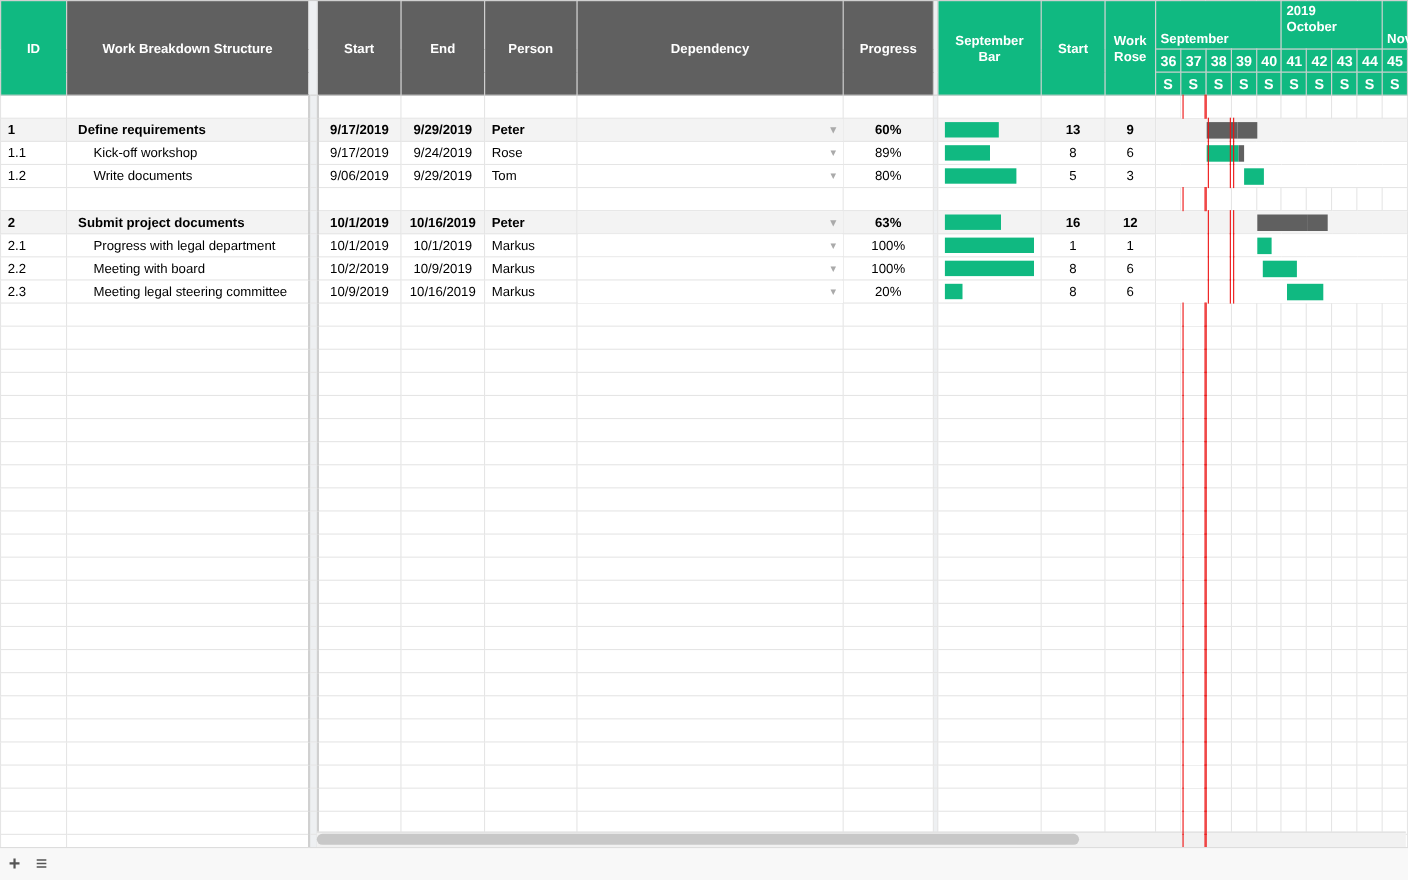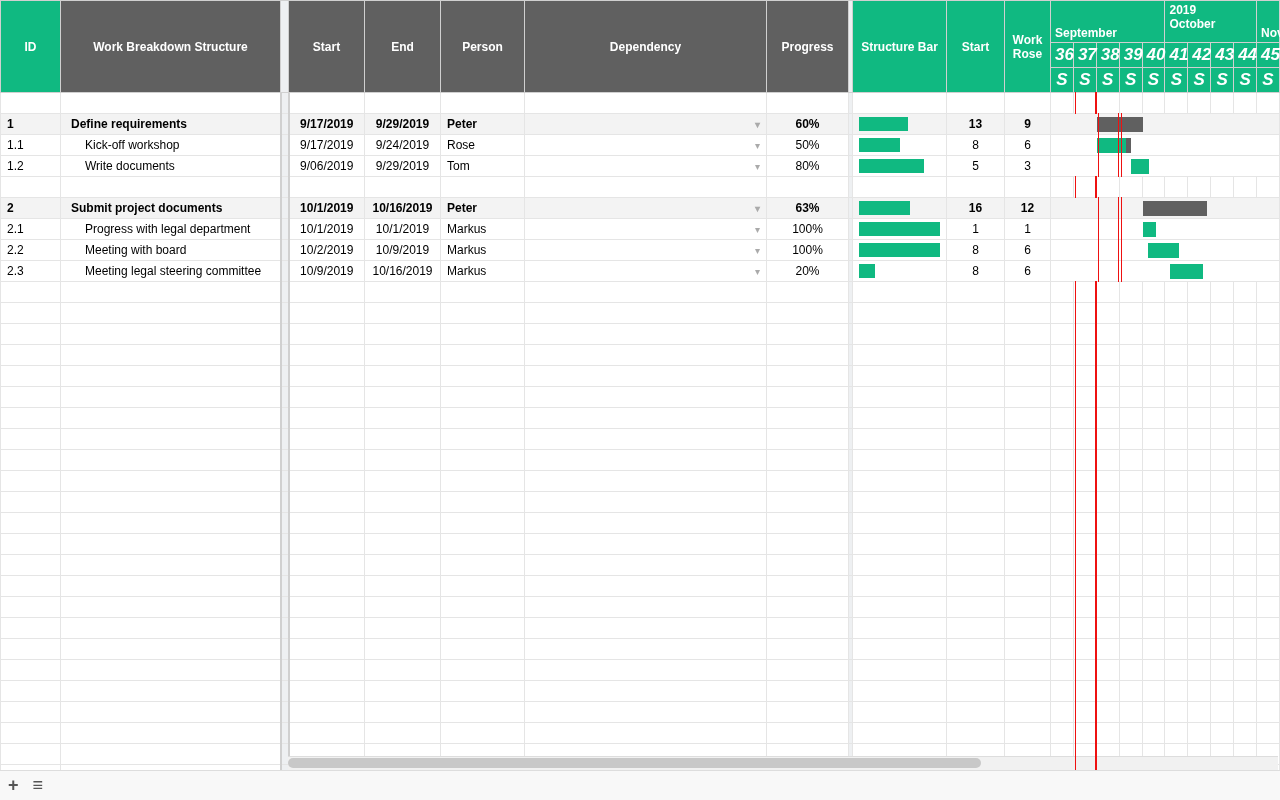--- a/index.html
+++ b/index.html
@@ -11,21 +11,21 @@
   
   .header-row1 th, .header-row2 th, .header-row3 th {
     background: #606060; color: #fff; font-weight: bold; font-size: 12px;
     border: 1px solid #d0d0d0; padding: 2px 4px; text-align: center; vertical-align: middle;
   }
   .header-row1 th.green, .header-row2 th.green, .header-row3 th.green {
     background: #10b981; color: #fff;
   }
   .header-row1 th { height: 86px; }
   .header-row1 th.split { height: auto; margin-top: 36px; }
-  .header-row2 th, .header-row3 th { height: 20px; font-size: 17px; font-style: italic; }
+  .header-row2 th, .header-row3 th { height: 20px; font-size: 13px; }
   
   .body-row td {
     border: 1px solid #e5e5e5; padding: 2px 6px; height: 21px; vertical-align: middle;
     background: #fff; font-size: 12px; color: #000;
   }
   .body-row.bold td { font-weight: bold; background: #f3f3f3; }
   .body-row td.left { text-align: left; }
   .body-row td.center { text-align: center; }
   .body-row td.wbs { padding-left: 10px; }
   .body-row td.wbs-indent { padding-left: 24px; }
@@ -89,21 +89,21 @@
     <tr class="header-row1">
       <th class="green" rowspan="3">ID</th>
       <th rowspan="3">Work Breakdown Structure</th>
       <th rowspan="3" style="background:#eef0f2"></th>
       <th rowspan="3">Start</th>
       <th rowspan="3">End</th>
       <th rowspan="3">Person</th>
       <th rowspan="3">Dependency</th>
       <th rowspan="3">Progress</th>
       <th rowspan="3" style="background:#eef0f2"></th>
-      <th class="green" rowspan="3">Structure Bar</th>
+      <th class="green" rowspan="3">September Bar</th>
       <th class="green" rowspan="3">Start</th>
       <th class="green" rowspan="3">Work Rose</th>
       <th class="green split" colspan="5" style="text-align:left;padding-left:4px;height:42px;vertical-align:bottom">September</th>
       <th class="green split" colspan="4" style="text-align:left;padding-left:4px;height:42px;vertical-align:top"><span>2019</span><br><span>October</span></th>
       <th class="green split" style="text-align:left;height:42px;vertical-align:bottom">Nov</th>
     </tr>
     <tr class="header-row2">
       <th class="green weekcol">36</th>
       <th class="green weekcol">37</th>
       <th class="green weekcol">38</th>
@@ -187,21 +187,21 @@
         <tr class="body-row">
           <td class="left">1.1</td>
           <td class="left wbs-indent">Kick-off workshop</td>
           <td class="gap"></td>
           <td class="center">9/17/2019</td>
           <td class="center">9/24/2019</td>
           <td class="left">Rose</td>
           <td class="left dep-cell">
             <span class="dep-arrow">▾</span>
           </td>
-          <td class="center">50%</td>
+          <td class="center">89%</td>
           <td class="gap-small"></td>
           <td class="left">
             <div class="progress-bar-wrap">
               <div class="progress-bar-fill" style="width: 50%;"></div>
             </div>
           </td>
           <td class="center">8</td>
           <td class="center">6</td>
           <td class="gantt-cell weekcol" colspan="10" style="position: relative;">
             <span class="redline-a" style="left: 47px;"></span>

